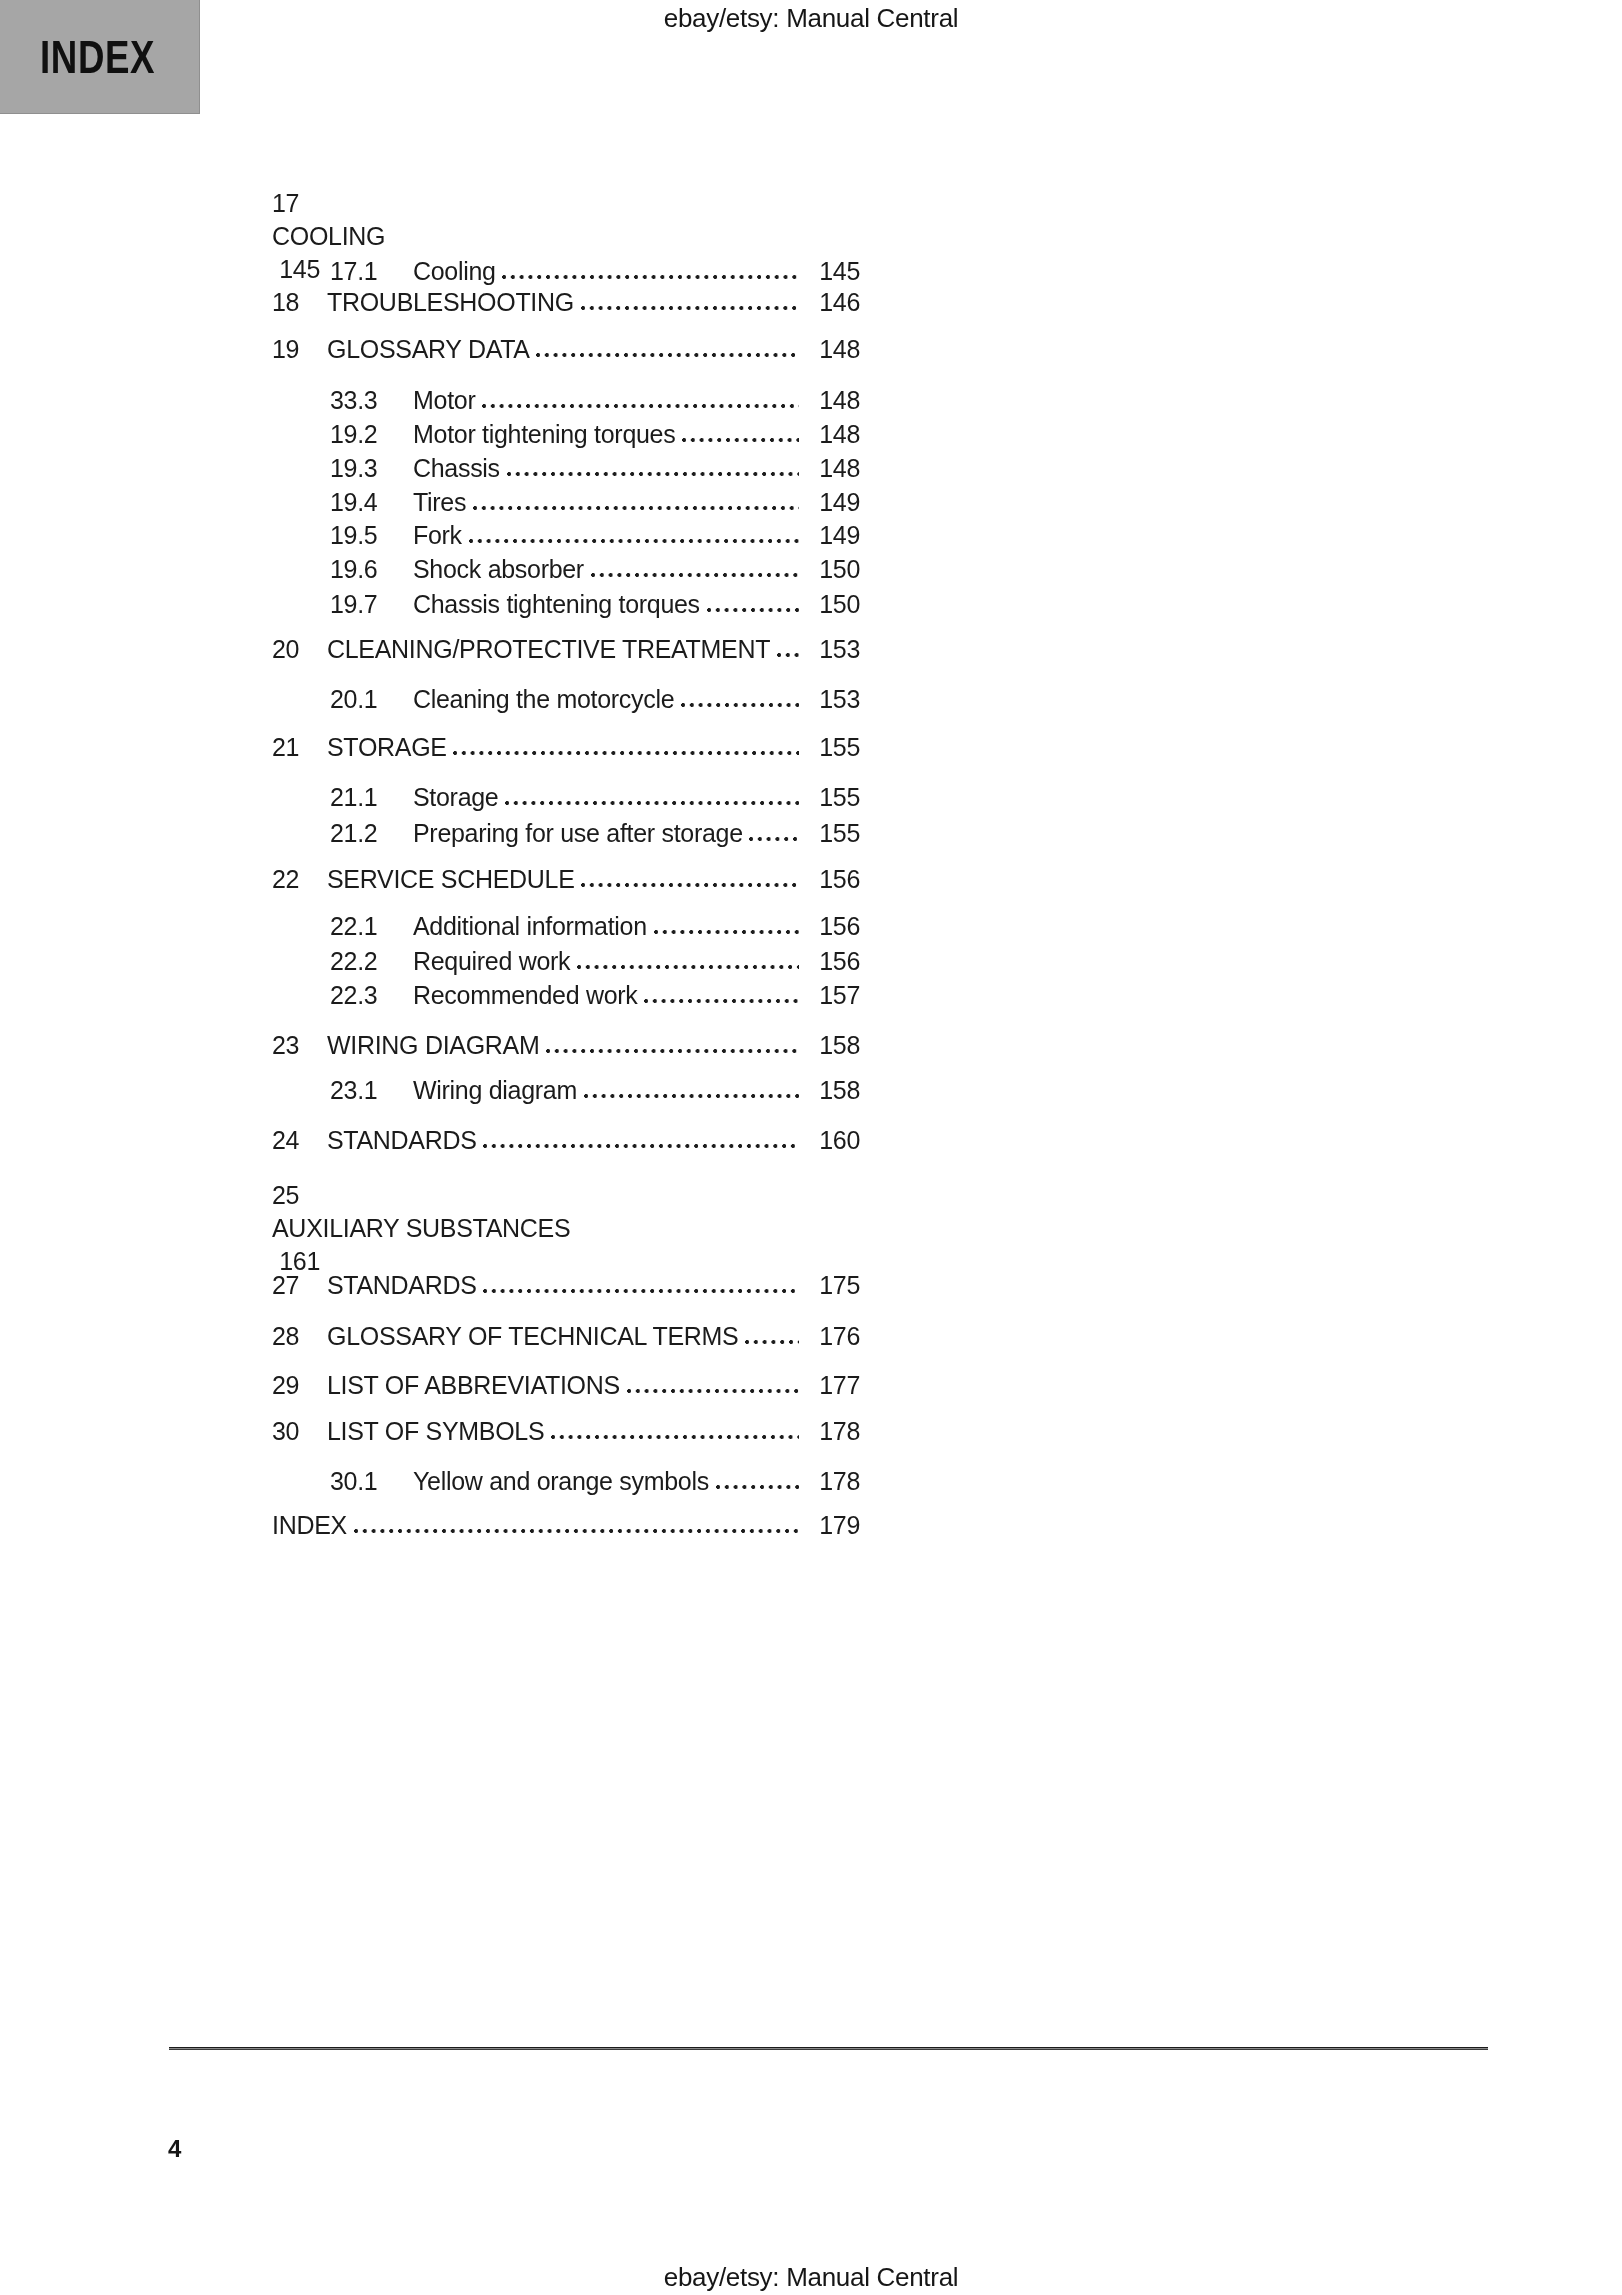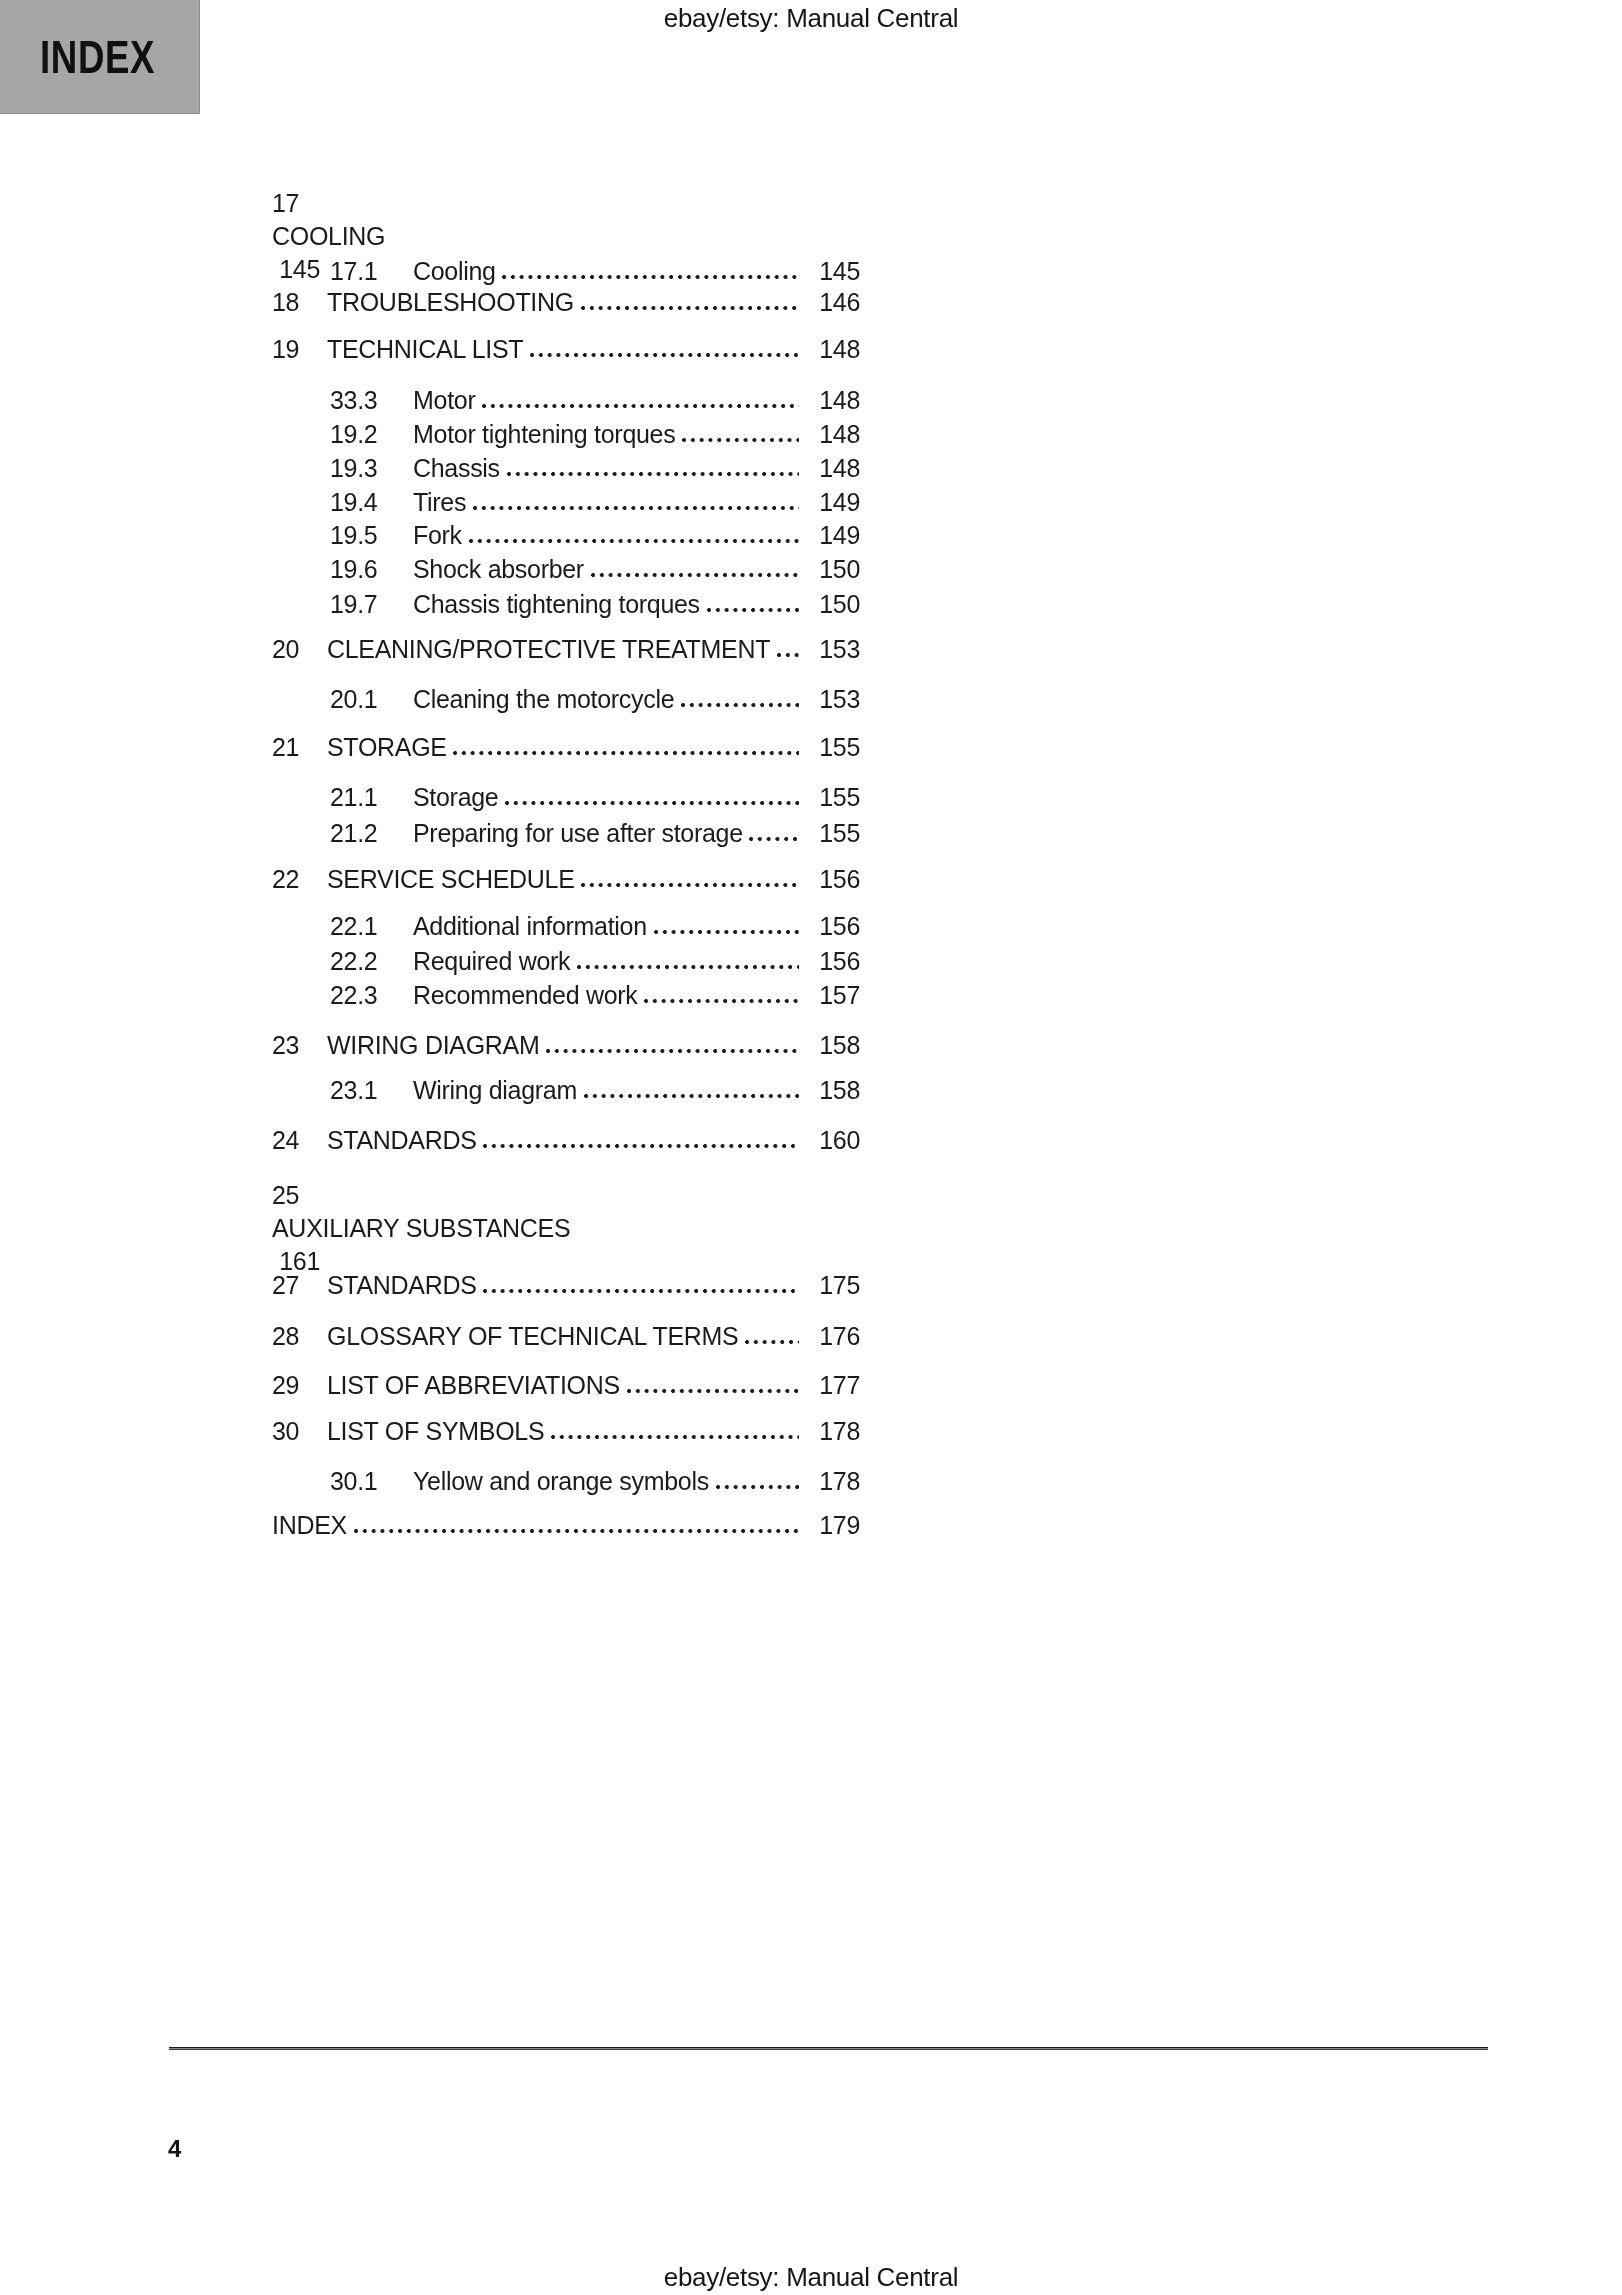--- a/index.html
+++ b/index.html
@@ -101,21 +101,21 @@
     <span class="page">145</span>
   </div>
     <div class="toc-row chapter" style="top: 286px;">
     <span class="num">18</span>
     <span class="title">TROUBLESHOOTING</span>
     <span class="leader"></span>
     <span class="page">146</span>
   </div>
     <div class="toc-row chapter" style="top: 333px;">
     <span class="num">19</span>
-    <span class="title">TECHNICAL LIST</span>
+    <span class="title">GLOSSARY DATA</span>
     <span class="leader"></span>
     <span class="page">148</span>
   </div>
     <div class="toc-row section" style="top: 384px;">
     <span class="num">33.3</span>
     <span class="title">Motor</span>
     <span class="leader"></span>
     <span class="page">148</span>
   </div>
     <div class="toc-row section" style="top: 418px;">

